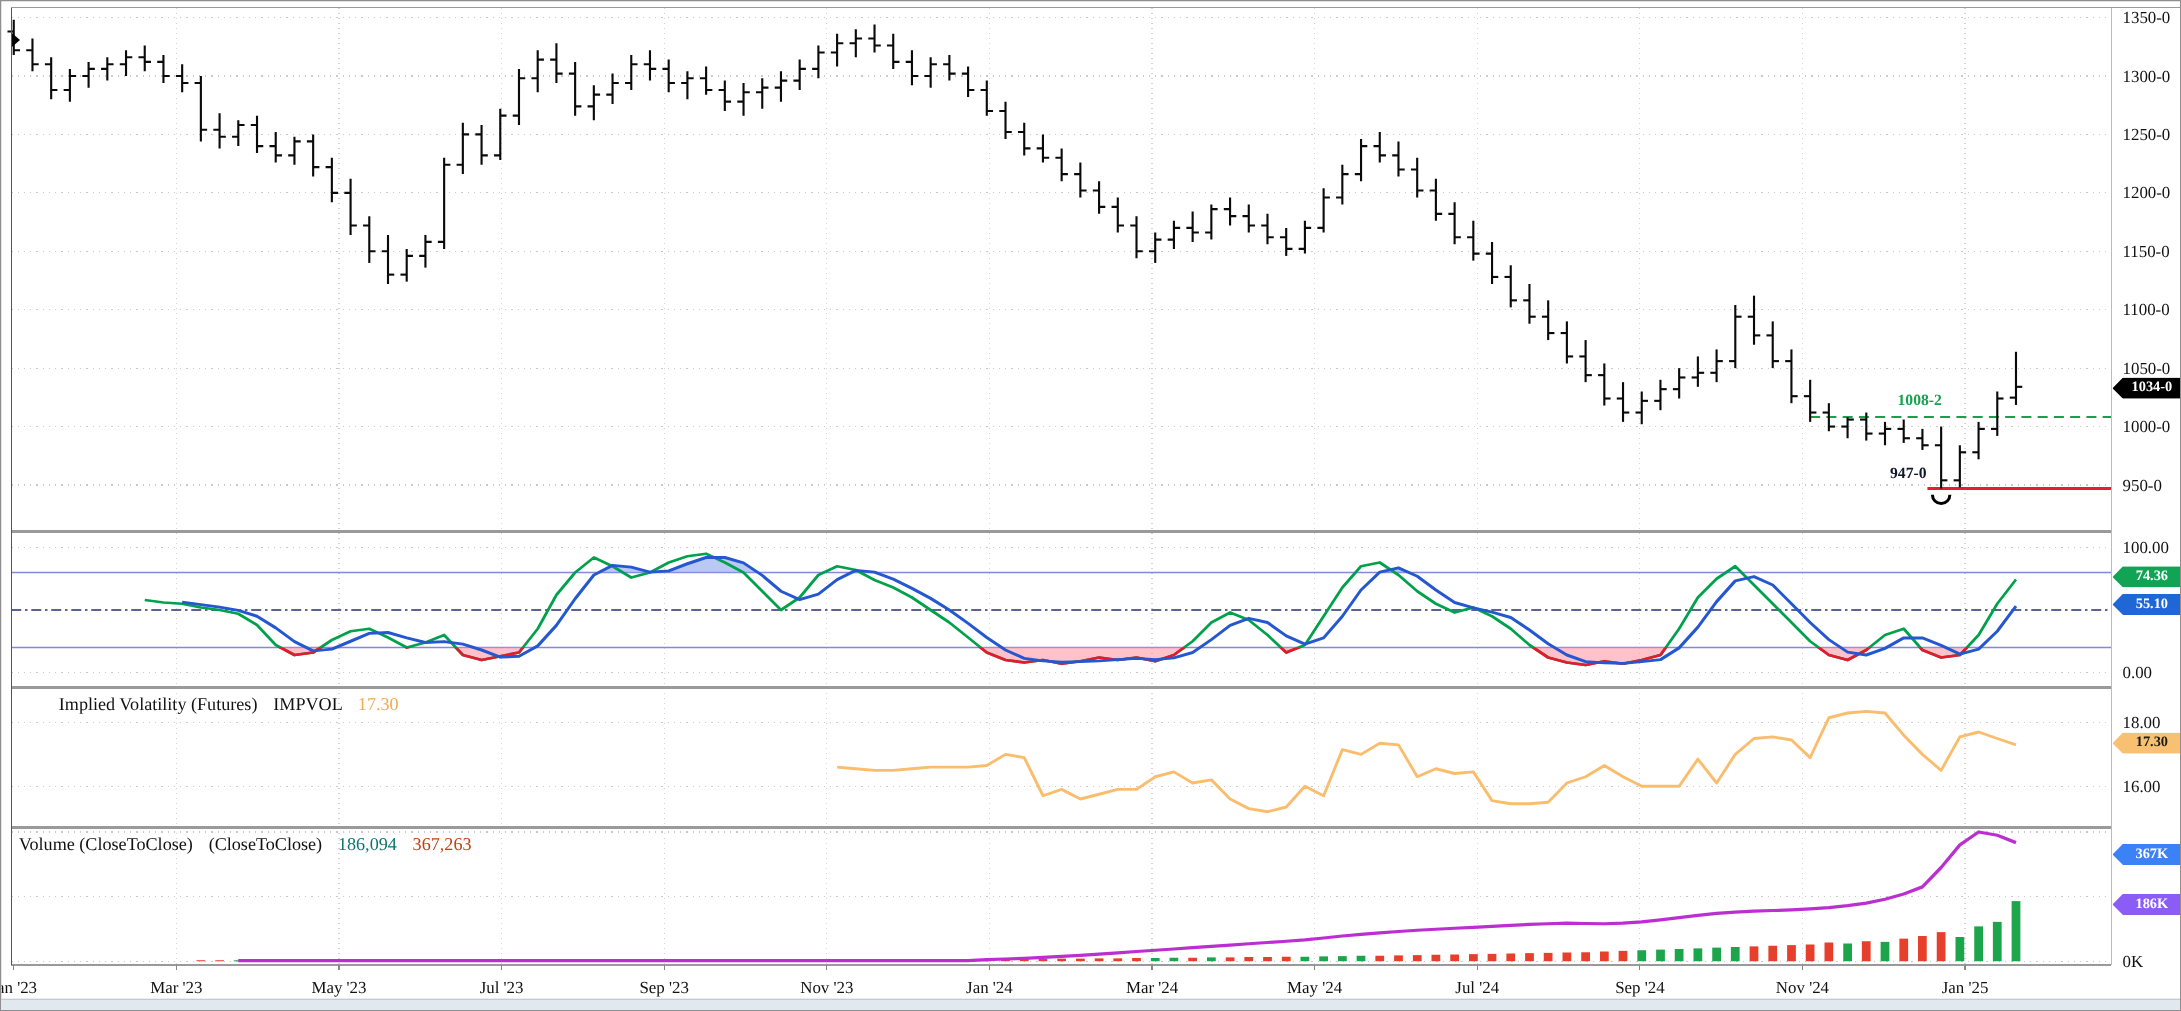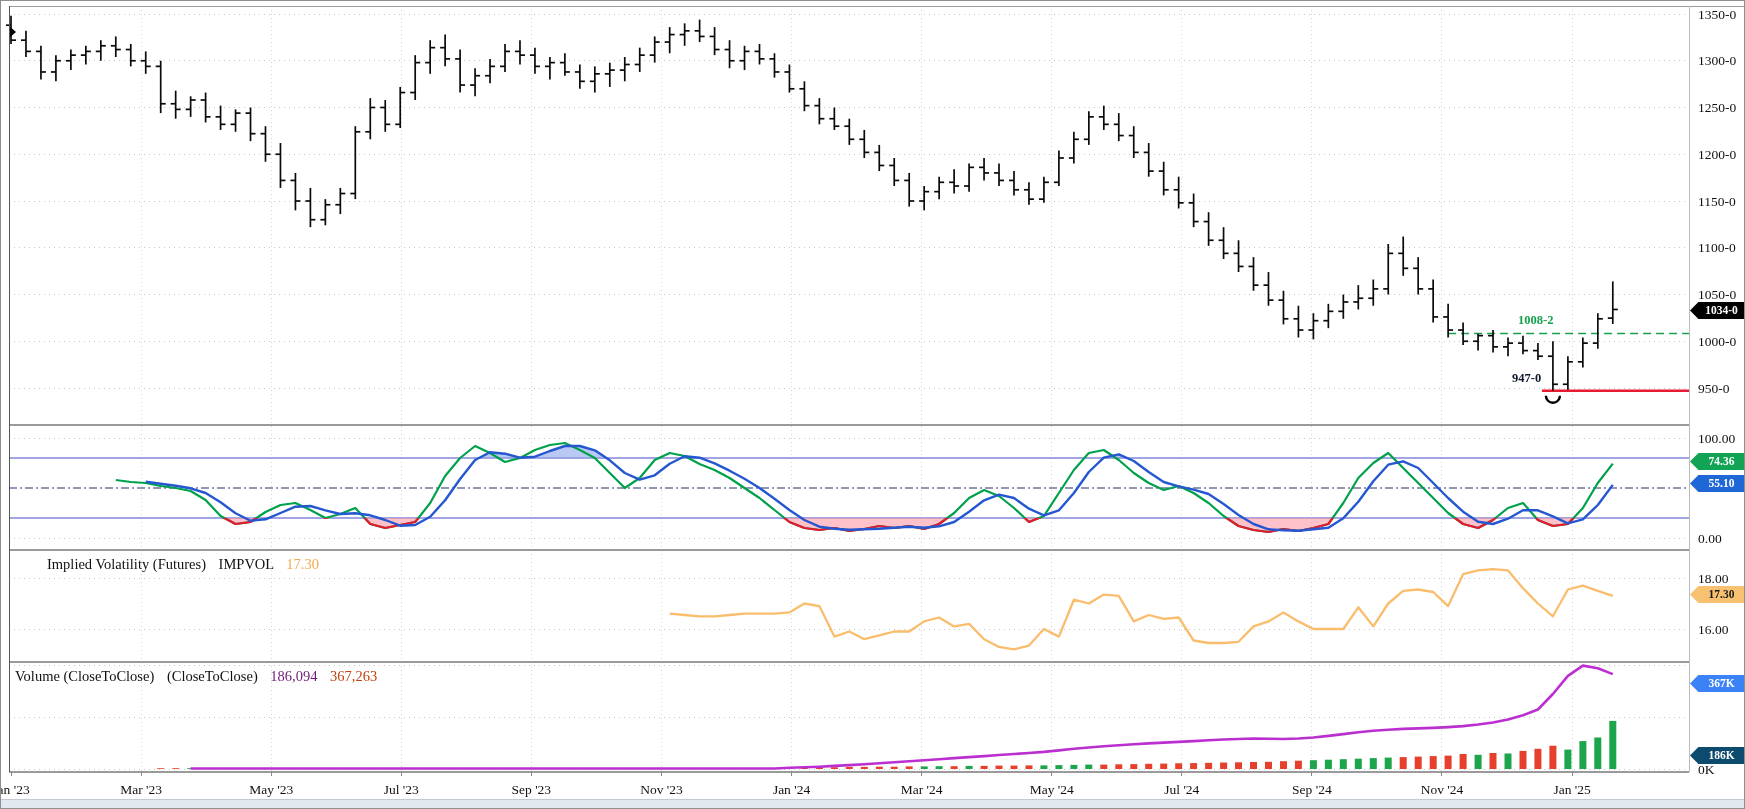--- a/index.html
+++ b/index.html
@@ -566,29 +566,29 @@
 
 
     <div class="ptitle" style="left:14px;top:555px;margin-left:32px;">
       <span>Implied Volatility (Futures)</span>
       <span class="sp">IMPVOL</span>
       <span class="sp" style="color:#f3a94f">17.30</span>
     </div>
     <div class="ptitle" style="left:14px;top:667px;">
       <span>Volume (CloseToClose)</span>
       <span class="sp">(CloseToClose)</span>
-      <span class="sp" style="color:#701a75">186,094</span>
+      <span class="sp" style="color:#0f766e">186,094</span>
       <span class="sp" style="color:#c2410c">367,263</span>
     </div>
 
     <div class="ann" style="left:1517px;top:312px;color:#18a04e;">1008-2</div>
     <div class="ann" style="left:1511px;top:370px;color:#0f172a;">947-0</div>
 
     <div class="badge" style="top:301px;background:#000;">1034-0</div>
     <div class="badge" style="top:452px;background:#12a455;">74.36</div>
     <div class="badge" style="top:474px;background:#1f66d6;">55.10</div>
     <div class="badge" style="top:585px;background:#f8c171;color:#1a1a1a;">17.30</div>
     <div class="badge" style="top:674px;background:#3b82f6;">367K</div>
-    <div class="badge" style="top:746px;background:#0c4a6e;">186K</div>
+    <div class="badge" style="top:714px;background:#8b5cf6;">186K</div>
   </div>
 
   <div class="bottomband"></div>
 </div>
 
 </body></html>

